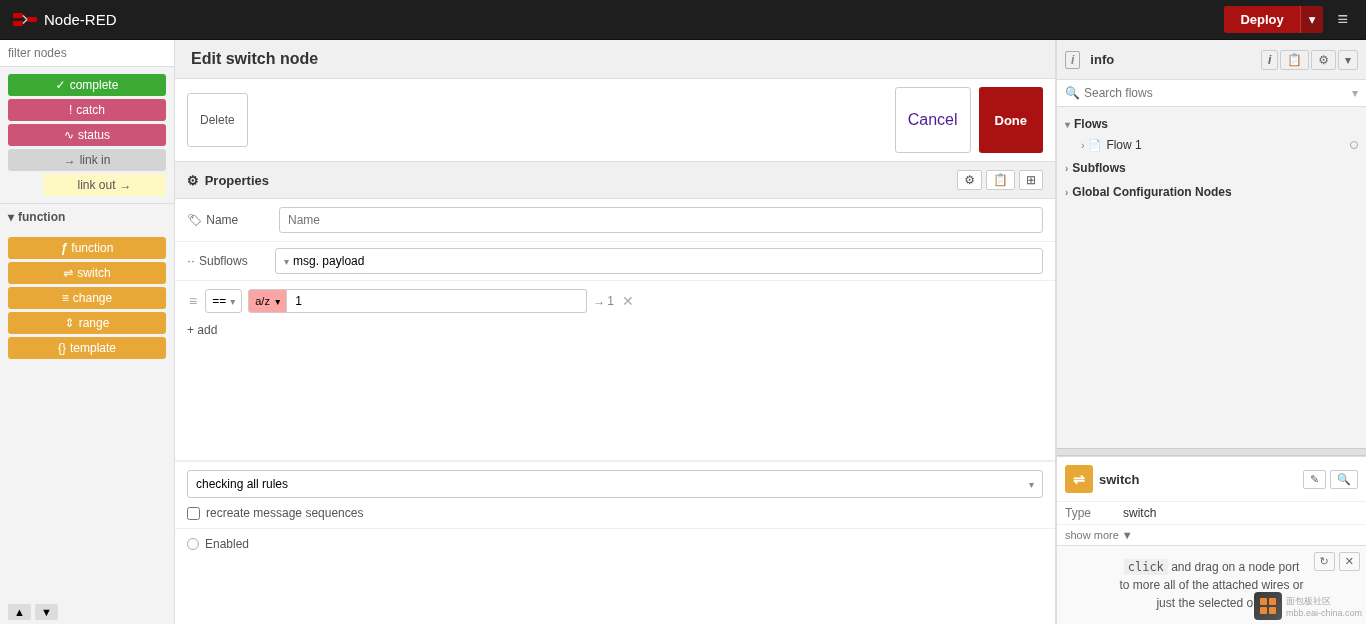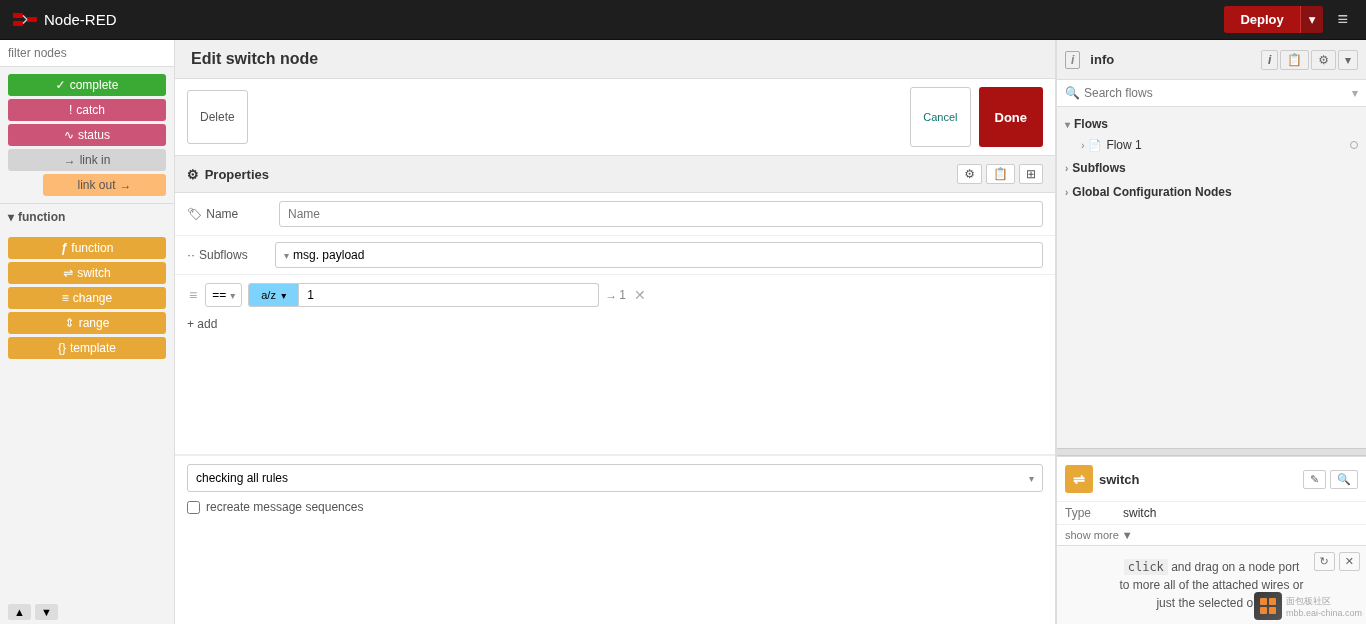--- a/index.html
+++ b/index.html
@@ -58,21 +58,21 @@
       font-size: 12px;
       font-weight: 500;
       color: #fff;
       justify-content: center;
       position: relative;
     }
     .node-complete { background: #3aaa35; }
     .node-catch { background: #cc5577; }
     .node-status { background: #cc5577; }
     .node-link-in { background: #d4d4d4; color: #555; }
-    .node-link-out { background: #fdba74; color: #555; margin-left: 43px; }
+    .node-link-out { background: #fef9c3; color: #555; margin-left: 43px; }
     .node-comment { background: #d4d4d4; color: #555; }
 
     .palette-section-header {
       display: flex;
       align-items: center;
       padding: 6px 8px;
       font-weight: 600;
       color: #555;
       font-size: 12px;
       cursor: pointer;
@@ -178,22 +178,22 @@
       cursor: pointer;
       font-size: 12px;
       color: #555;
     }
     .btn-cancel {
       background: #fff;
       border: 1px solid #ccc;
       padding: 23px 12px;
       border-radius: 3px;
       cursor: pointer;
-      font-size: 11px;
-      color: #0f766e;
+      font-size: 16px;
+      color: #4c1d95;
     }
     .btn-done {
       background: #aa1111;
       border: none;
       padding: 6px 16px;
       border-radius: 3px;
       cursor: pointer;
       font-size: 13px;
       font-weight: 600;
       color: #fff;
@@ -288,23 +288,23 @@
       font-size: 12px;
       background: #fff;
       display: flex;
       align-items: center;
       gap: 4px;
       cursor: pointer;
     }
     .rule-val-type {
       border: 1px solid #ccc;
       border-radius: 3px 0 0 3px;
-      padding: 4px 12px;
-      font-size: 12px;
-      background: #7dd3fc;
+      padding: 4px 6px;
+      font-size: 12px;
+      background: #fca5a5;
       cursor: pointer;
     }
     .rule-val-input {
       border: 1px solid #ccc;
       border-left: none;
       border-radius: 0 3px 3px 0;
       padding: 4px 8px;
       font-size: 12px;
       flex: 1;
       outline: none;
@@ -737,20 +737,24 @@
           <div class="checking-select">
             <span>checking all rules</span>
             <span class="select-arrow">▾</span>
           </div>
           <div class="checkbox-row">
             <input type="checkbox" style="">
             <span>recreate message sequences</span>
           </div>
         </div>
 
+        <div class="enabled-row">
+          <span class="enabled-circle"></span>
+          <span>Enabled</span>
+        </div>
       </div>
     </div>
   </div>
 
   <div id="right-panel">
     <div id="right-panel-header">
       <span style="color:#888; font-size:12px; font-style:italic; font-weight:bold; border:1px solid #aaa; padding:1px 5px; border-radius:2px; margin-right:4px;">i</span>
       <span class="info-tab-label">info</span>
       <div class="right-tab-icons">
         <button class="right-tab-icon-btn" style="font-style:italic; font-weight:bold;">i</button>

